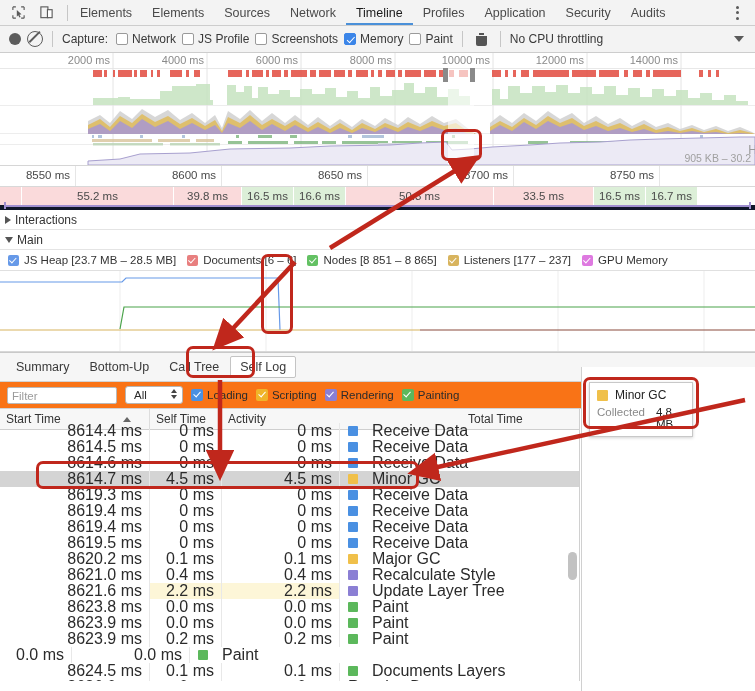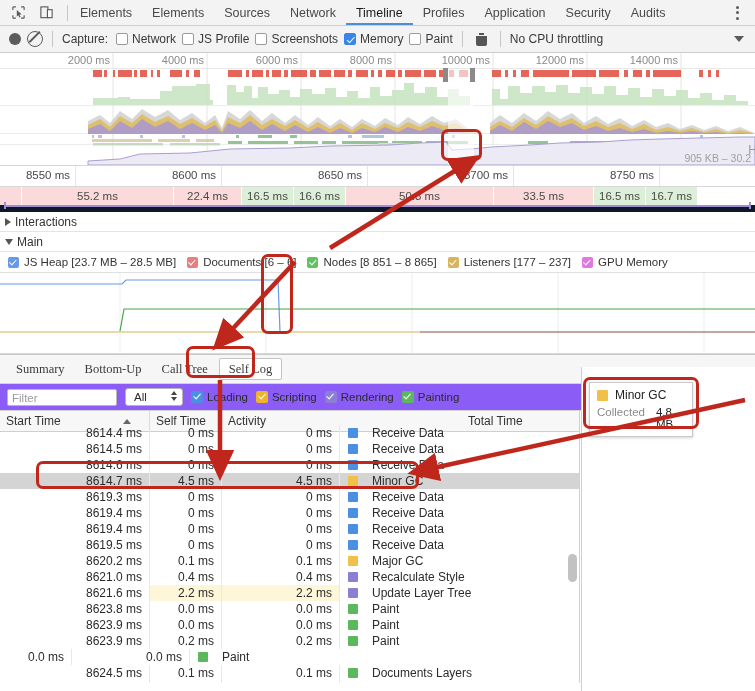--- a/index.html
+++ b/index.html
@@ -45,21 +45,21 @@
   .ov-tick{position:absolute;top:1px;font-size:11px;color:#8a8a8a;transform:translateX(-100%);padding-right:3px;white-space:nowrap;}
   .mem-label{position:absolute;right:4px;bottom:1px;font-size:10.5px;color:#a0a0a0;white-space:nowrap;}
   .mem-label-h{position:absolute;right:-2px;bottom:8px;font-size:12px;color:#9a9a9a;}
 
   
   .ruler{position:relative;height:20px;border-bottom:1px solid #d8d8d8;background:#fff;}
   .r-tick{position:absolute;top:3px;font-size:11.5px;color:#4a4a4a;transform:translateX(-100%);padding-right:5px;white-space:nowrap;}
   .r-div{position:absolute;top:0;bottom:0;width:1px;background:#e6e6e6;}
 
   
-  .frames{position:relative;height:18px;border-bottom:7px solid #0f172a;background:#fff;}
+  .frames{position:relative;height:18px;border-bottom:5px solid #0f172a;background:#fff;}
   .frm{position:absolute;top:0;height:18px;display:flex;align-items:center;justify-content:center;font-size:11.5px;color:#4a4a4a;border-right:1px solid #fff;box-sizing:border-box;}
   .frm.slow{background:#fadadb;}
   .frm.ok{background:#dcefd8;}
   .interaction-bar{position:absolute;left:5px;right:5px;bottom:-2px;height:2px;background:#9f8fd0;}
   .int-cap{position:absolute;width:2px;height:7px;background:#9f8fd0;bottom:-4px;}
 
   
   .trow{height:19px;display:flex;align-items:center;border-bottom:1px solid #e4e4e4;font-size:12px;color:#333;padding-left:5px;background:#fff;}
   .tri{width:0;height:0;margin-right:4px;}
   .tri.right{border-top:4.5px solid transparent;border-bottom:4.5px solid transparent;border-left:6px solid #555;}
@@ -69,41 +69,41 @@
   .counters{height:20px;display:flex;align-items:center;gap:11px;padding-left:8px;border-bottom:1px solid #e0e0e0;background:#fff;font-size:11.5px;color:#333;}
   .ctr{display:flex;align-items:center;gap:5px;white-space:nowrap;}
   .ccb{width:11px;height:11px;border-radius:2px;box-sizing:border-box;position:relative;}
   .ccb:after{content:"";position:absolute;left:3.2px;top:1px;width:2.6px;height:5.6px;border:solid #fff;border-width:0 1.5px 1.5px 0;transform:rotate(42deg);}
 
   
   .memchart{position:relative;height:80px;background:#fff;border-bottom:1px solid #d8d8d8;overflow:hidden;}
 
   
   .dtabs{display:flex;align-items:center;height:28px;border-top:1px solid #c9c9c9;border-bottom:1px solid #d2d2d2;background:#f6f6f6;padding-left:7px;gap:2px;}
-  .dtab{padding:0 9px;height:22px;line-height:22px;font-size:12.5px;color:#3a3a3a;border-radius:2px;font-family:Liberation Serif, serif;}
+  .dtab{padding:0 9px;height:22px;line-height:22px;font-size:12.5px;color:#3a3a3a;border-radius:2px;}
   .dtab.sel{background:#fff;border:1px solid #c4c4c4;height:20px;line-height:20px;}
 
   
-  .filterbar{display:flex;align-items:center;height:26px;border-bottom:1px solid #d2d2d2;background:#8b5cf6;gap:8px;padding-left:7px;}
+  .filterbar{display:flex;align-items:center;height:26px;border-bottom:1px solid #d2d2d2;background:#f97316;gap:8px;padding-left:7px;}
   .finput{width:110px;height:17px;border:1px solid #b9b9b9;border-radius:2px;background:#fff;font-size:11.5px;color:#9b9b9b;padding:0 4px;line-height:17px;box-sizing:border-box;}
   .fsel{position:relative;width:58px;height:18px;border:1px solid #b5b5b5;border-radius:3px;background:#fff;font-size:11.5px;color:#2a2a2a;box-sizing:border-box;display:flex;align-items:center;padding-left:8px;}
   .fsel .arrs{position:absolute;right:5px;top:2px;display:flex;flex-direction:column;gap:2px;}
   .arr-u{width:0;height:0;border-left:3.5px solid transparent;border-right:3.5px solid transparent;border-bottom:4.5px solid #444;}
   .arr-dn{width:0;height:0;border-left:3.5px solid transparent;border-right:3.5px solid transparent;border-top:4.5px solid #444;}
   .fcb-item{display:flex;align-items:center;gap:4px;font-size:11.5px;color:#2b2b2b;white-space:nowrap;}
   .fcb{width:12px;height:12px;border-radius:2px;position:relative;box-sizing:border-box;}
   .fcb:after{content:"";position:absolute;left:3.6px;top:1.2px;width:3px;height:6.2px;border:solid #fff;border-width:0 1.6px 1.6px 0;transform:rotate(42deg);}
 
   
   .tblwrap{position:relative;background:#fff;height:272px;overflow:hidden;width:580px;}
   .thead{display:flex;height:20px;border-bottom:1px solid #cfcfcf;background:#f7f7f7;font-size:12px;color:#333;}
   .th{display:flex;align-items:center;padding-left:6px;border-right:1px solid #ddd;box-sizing:border-box;position:relative;}
   .th .sortarr{position:absolute;right:18px;width:0;height:0;border-left:4px solid transparent;border-right:4px solid transparent;border-bottom:5px solid #666;}
   .c1{width:150px;} .c2{width:72px;} .c3{width:118px;} .c4{flex:1;border-right:none;}
-  .trw{display:flex;height:16px;align-items:center;font-size:12px;color:#2b2b2b;}
+  .trw{display:flex;height:16px;align-items:center;font-size:16px;color:#2b2b2b;}
   .trw.sel{background:#d4d4d4;}
   .td{box-sizing:border-box;padding-right:7px;border-right:1px solid #e8e8e8;height:16px;line-height:16px;text-align:right;}
   .td.act{text-align:left;padding-left:8px;display:flex;align-items:center;gap:14px;border-right:none;}
   .swatch{width:10px;height:10px;border-radius:1px;flex:none;}
   .hl{background:#fdf6d8;}
   .vscroll{position:absolute;right:3px;width:9px;border-radius:5px;background:#c2c2c2;}
   .tbl-rightborder{position:absolute;top:0;bottom:0;right:0;width:1px;background:#d0d0d0;}
   .rightpane{position:absolute;left:581px;top:367px;right:0;bottom:0;background:#fff;border-left:1px solid #d0d0d0;}
 
   
@@ -326,21 +326,21 @@
   </div>
 
   <div class="frames">
     <div class="frm slow" style="left:0px;width:22px">
         <span></span>
       </div>
     <div class="frm slow" style="left:22px;width:152px">
         <span>55.2 ms</span>
       </div>
     <div class="frm slow" style="left:174px;width:68px">
-        <span>22.4 ms</span>
+        <span>39.8 ms</span>
       </div>
     <div class="frm ok" style="left:242px;width:52px">
         <span>16.5 ms</span>
       </div>
     <div class="frm ok" style="left:294px;width:52px">
         <span>16.6 ms</span>
       </div>
     <div class="frm slow" style="left:346px;width:148px">
         <span>50.3 ms</span>
       </div>

